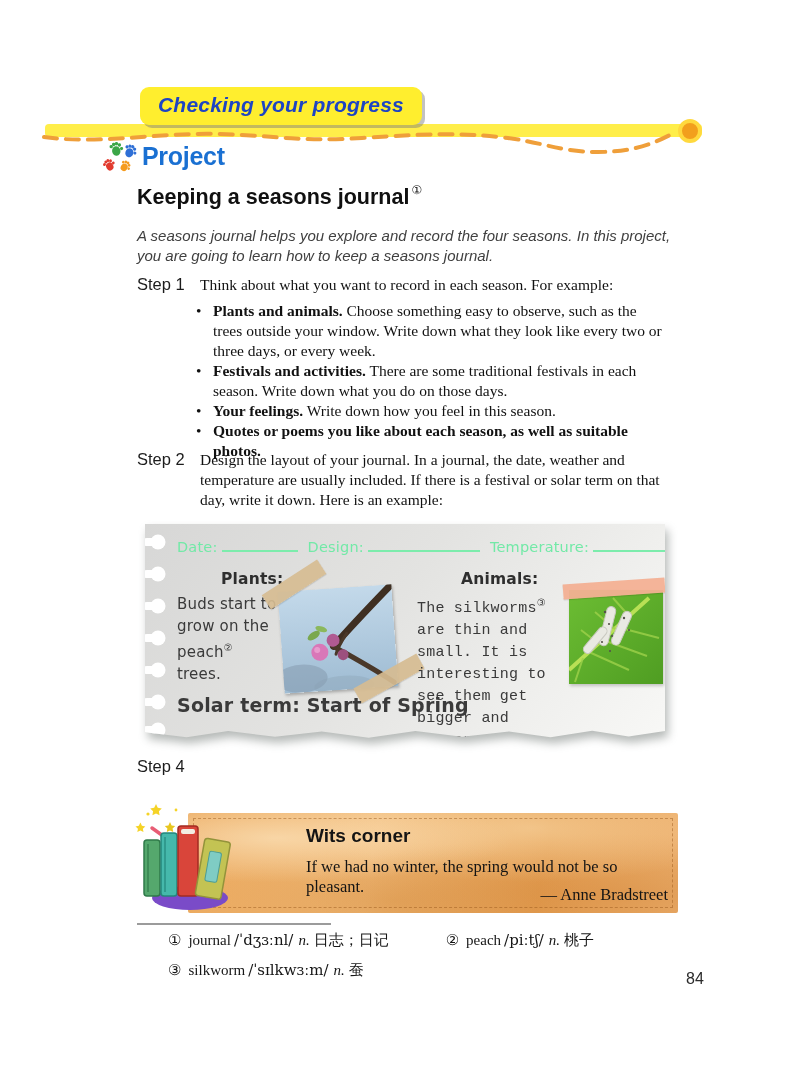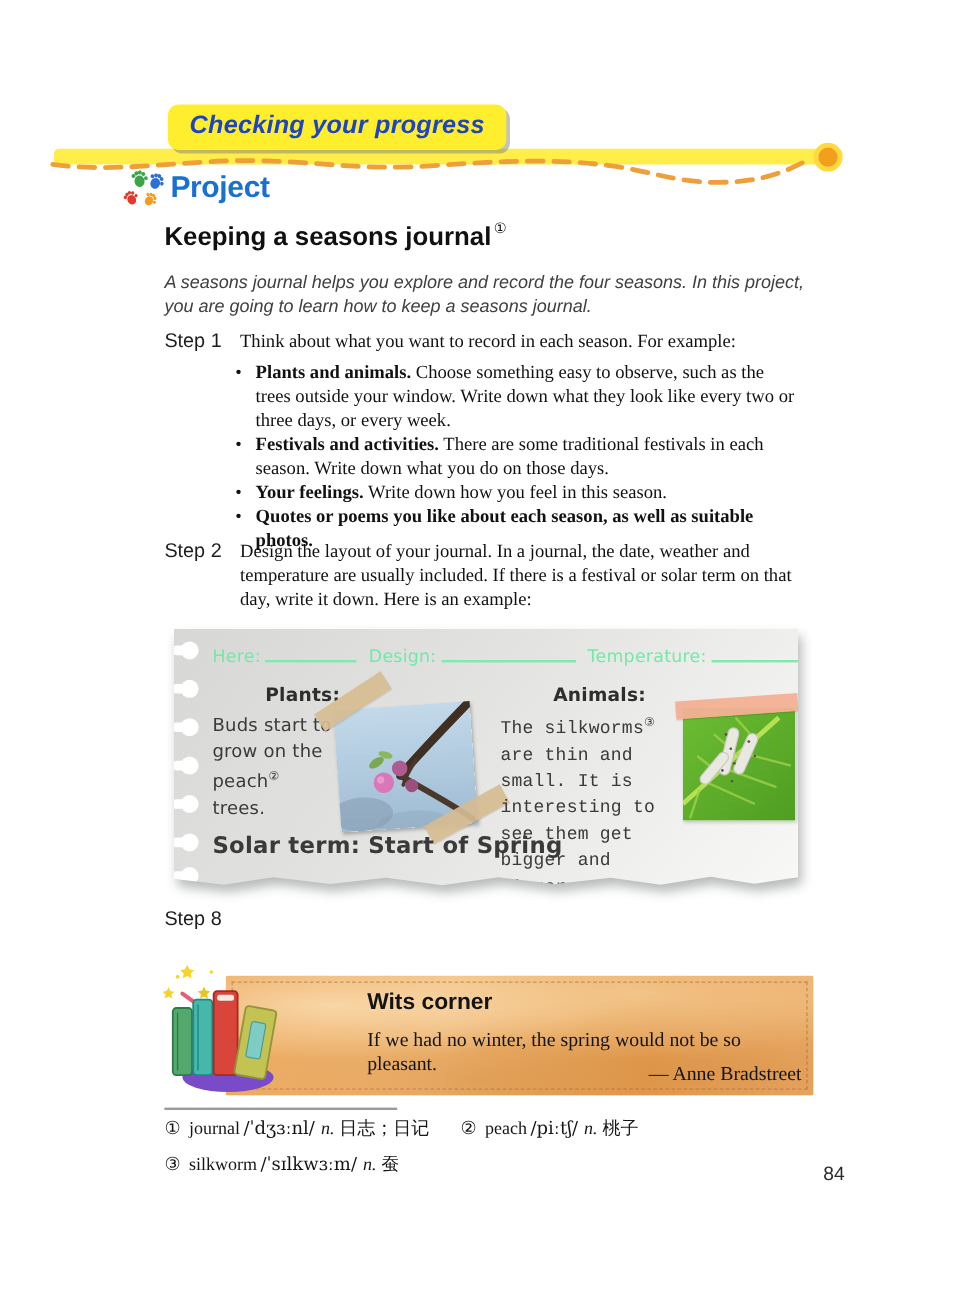--- a/index.html
+++ b/index.html
@@ -103,21 +103,21 @@
     font-size:16.5px;color:#141414;}
   .wits-attr{right:10px;top:72px;font-family:"Liberation Serif",serif;
     font-size:16.5px;color:#141414;}
   .books{left:132px;top:796px;width:106px;height:120px;z-index:4;}
 
   
   .fn-rule{left:137px;top:923px;width:194px;height:2px;background:#9b9b9b;}
   .footnotes{left:137px;top:931px;width:540px;font-family:"Liberation Serif",serif;
     font-size:15px;color:#151515;}
   .fn-row{margin-bottom:11px;display:flex;}
-  .fn-item{margin-right:26px;white-space:nowrap;}
+  .fn-item{margin-right:26px;white-space:nowrap;margin-left:31px;}
   .fn-item .num{margin-right:7px;}
   .fn-item .phon{font-family:"DejaVu Serif",serif;margin:0 3px;}
   .fn-item .pos{font-style:italic;margin:0 4px 0 2px;}
   .pageno{left:686px;top:970px;font-size:16px;color:#2b2b2b;}
 </style>
 </head>
 <body>
 
 <div class="abs rule-bar"></div>
 <svg class="abs rule-svg" viewBox="0 0 680 52">
@@ -198,21 +198,21 @@
         <rect x="0" y="136" width="14" height="8" rx="4"></rect>
           <circle cx="15" cy="140" r="7.5"></circle>
         <rect x="0" y="168" width="14" height="8" rx="4"></rect>
           <circle cx="15" cy="172" r="7.5"></circle>
         <rect x="0" y="196" width="14" height="8" rx="4"></rect>
           <circle cx="15" cy="200" r="7.5"></circle>
       </g>
     </svg>
 
     <div class="abs date-row">
-      <span>Here:</span>
+      <span>Date:</span>
         <span class="blank b-date"></span>
       <span>Design:</span>
         <span class="blank b-weather"></span>
       <span>Temperature:</span>
         <span class="blank b-temp"></span>
     </div>
 
     <div class="abs jh plants-h">Plants:</div>
     <div class="abs plants-text"><span>Buds start to grow on the peach</span><span class="jnote">②</span><span> trees.</span></div>
 
@@ -271,21 +271,21 @@
         </g>
       </svg>
     </div>
     <div class="abs tape tape-pink"></div>
 
     <div class="abs solar"><b>Solar term:</b><span> Start of Spring</span></div>
   </div>
 </div>
 
 <div class="abs step step3">
-  <div class="step-label">Step 8</div>
+  <div class="step-label">Step 4</div>
 </div>
 
 <div class="abs wits">
   <div class="abs wits-title">Wits corner</div>
   <div class="abs wits-quote">If we had no winter, the spring would not be so pleasant.</div>
   <div class="abs wits-attr">— Anne Bradstreet</div>
 </div>
 
 <svg class="abs books" viewBox="0 0 106 120">
   <g>

